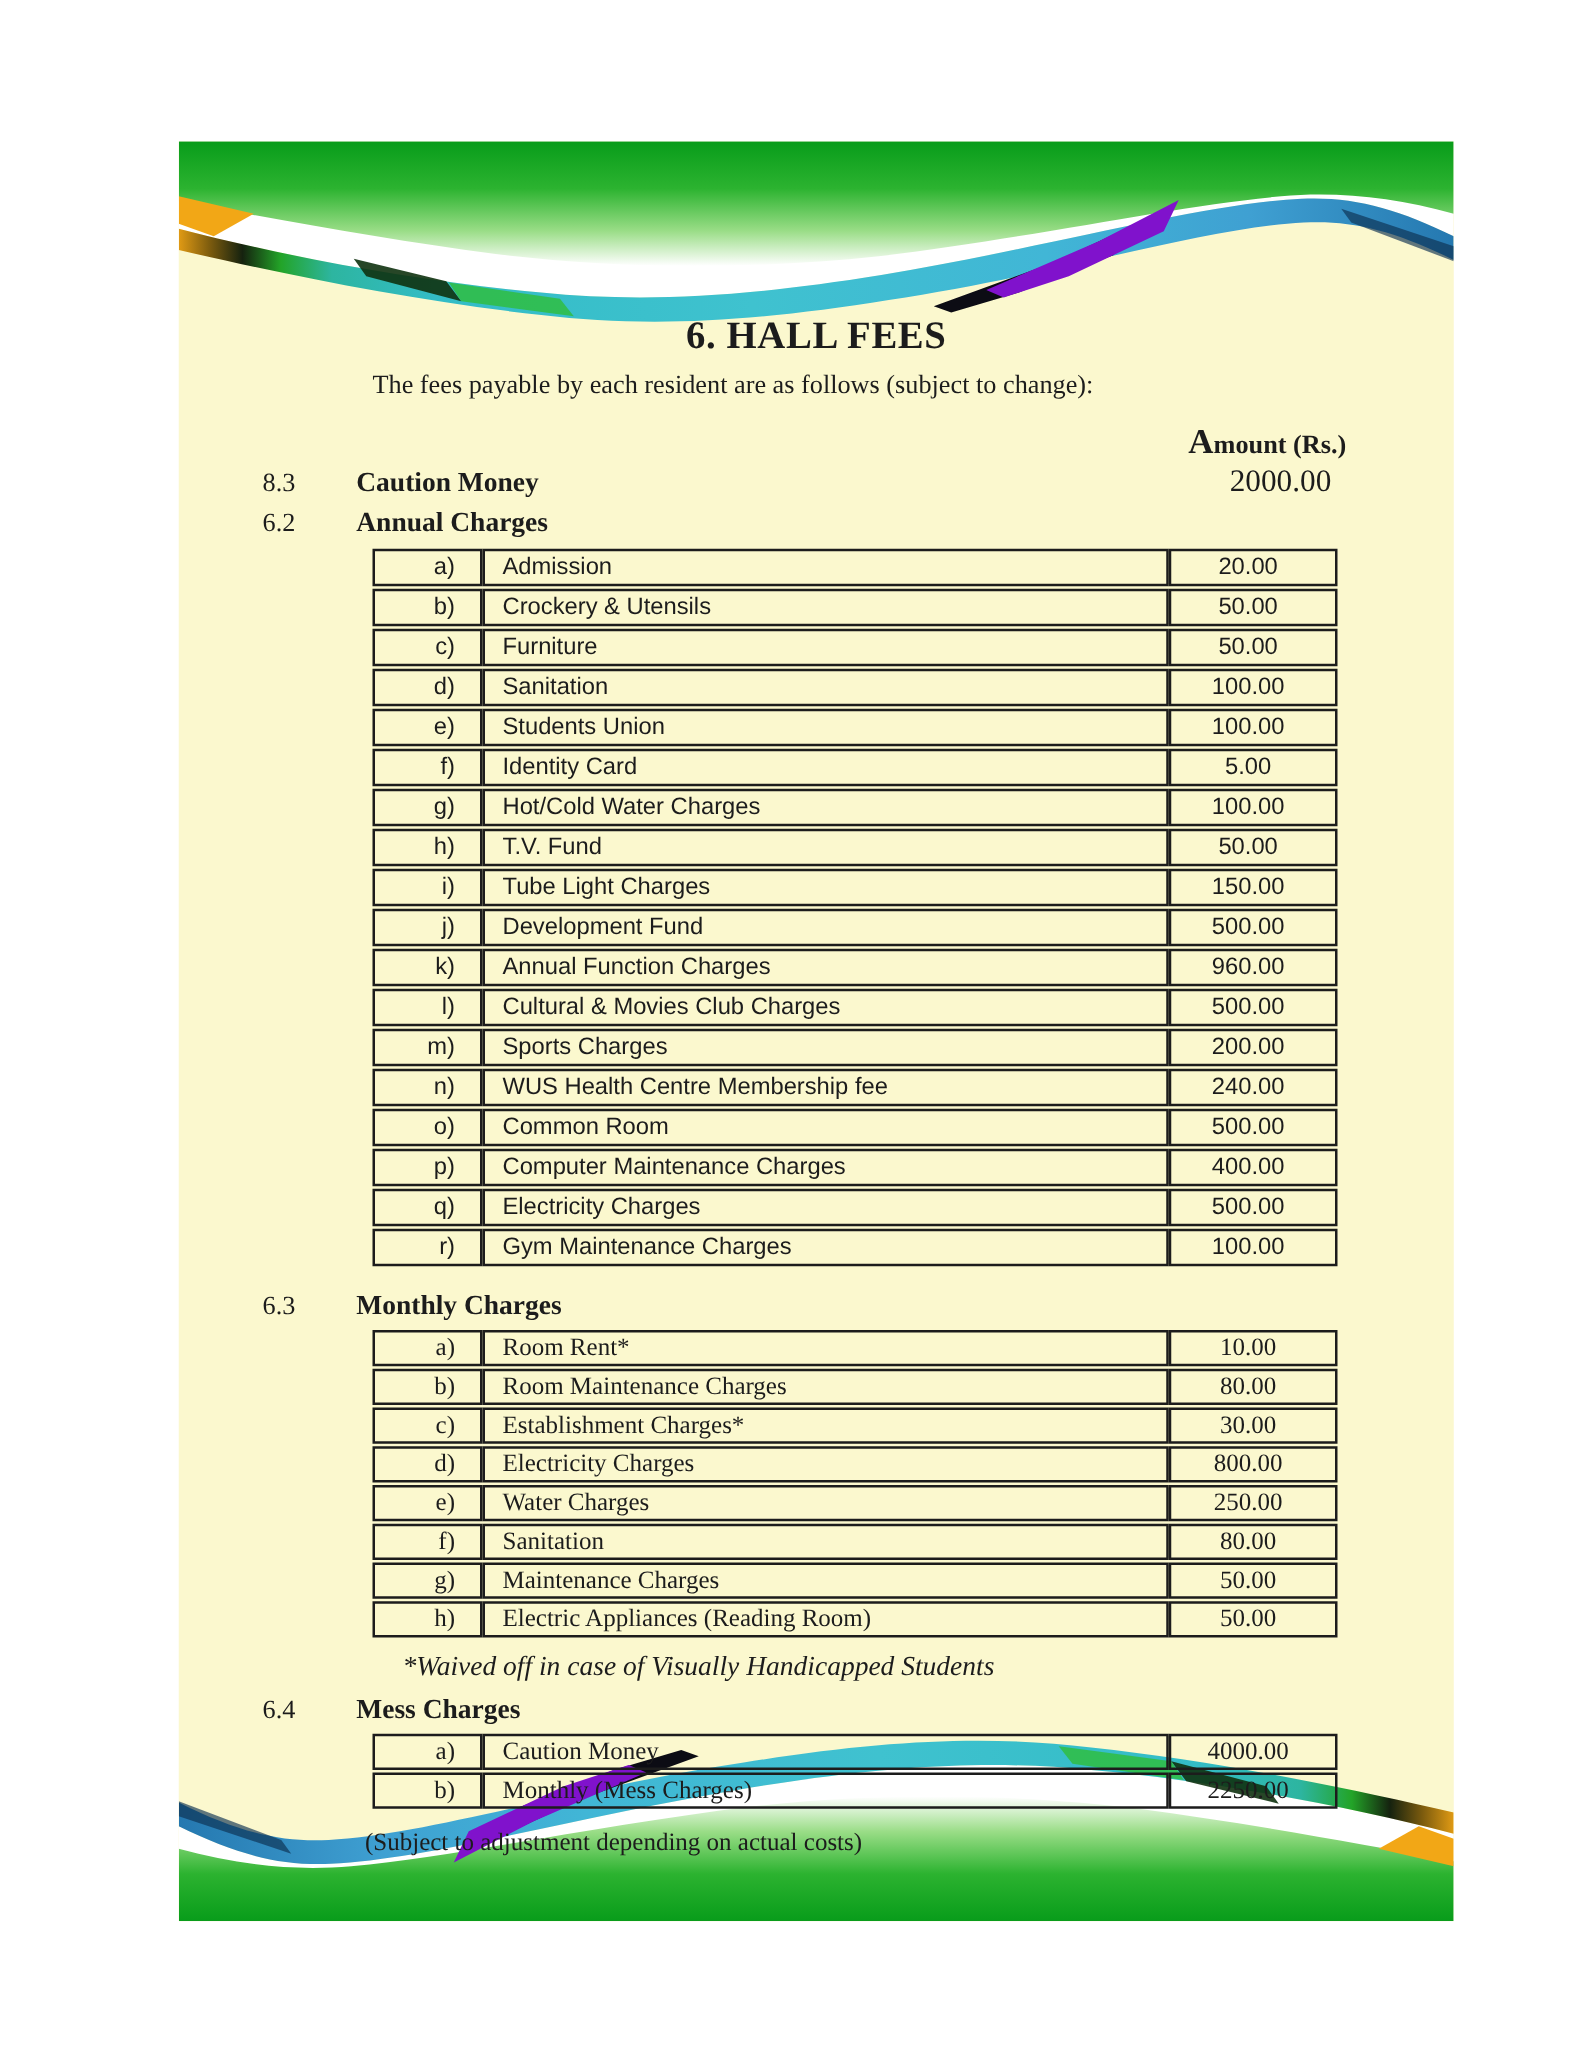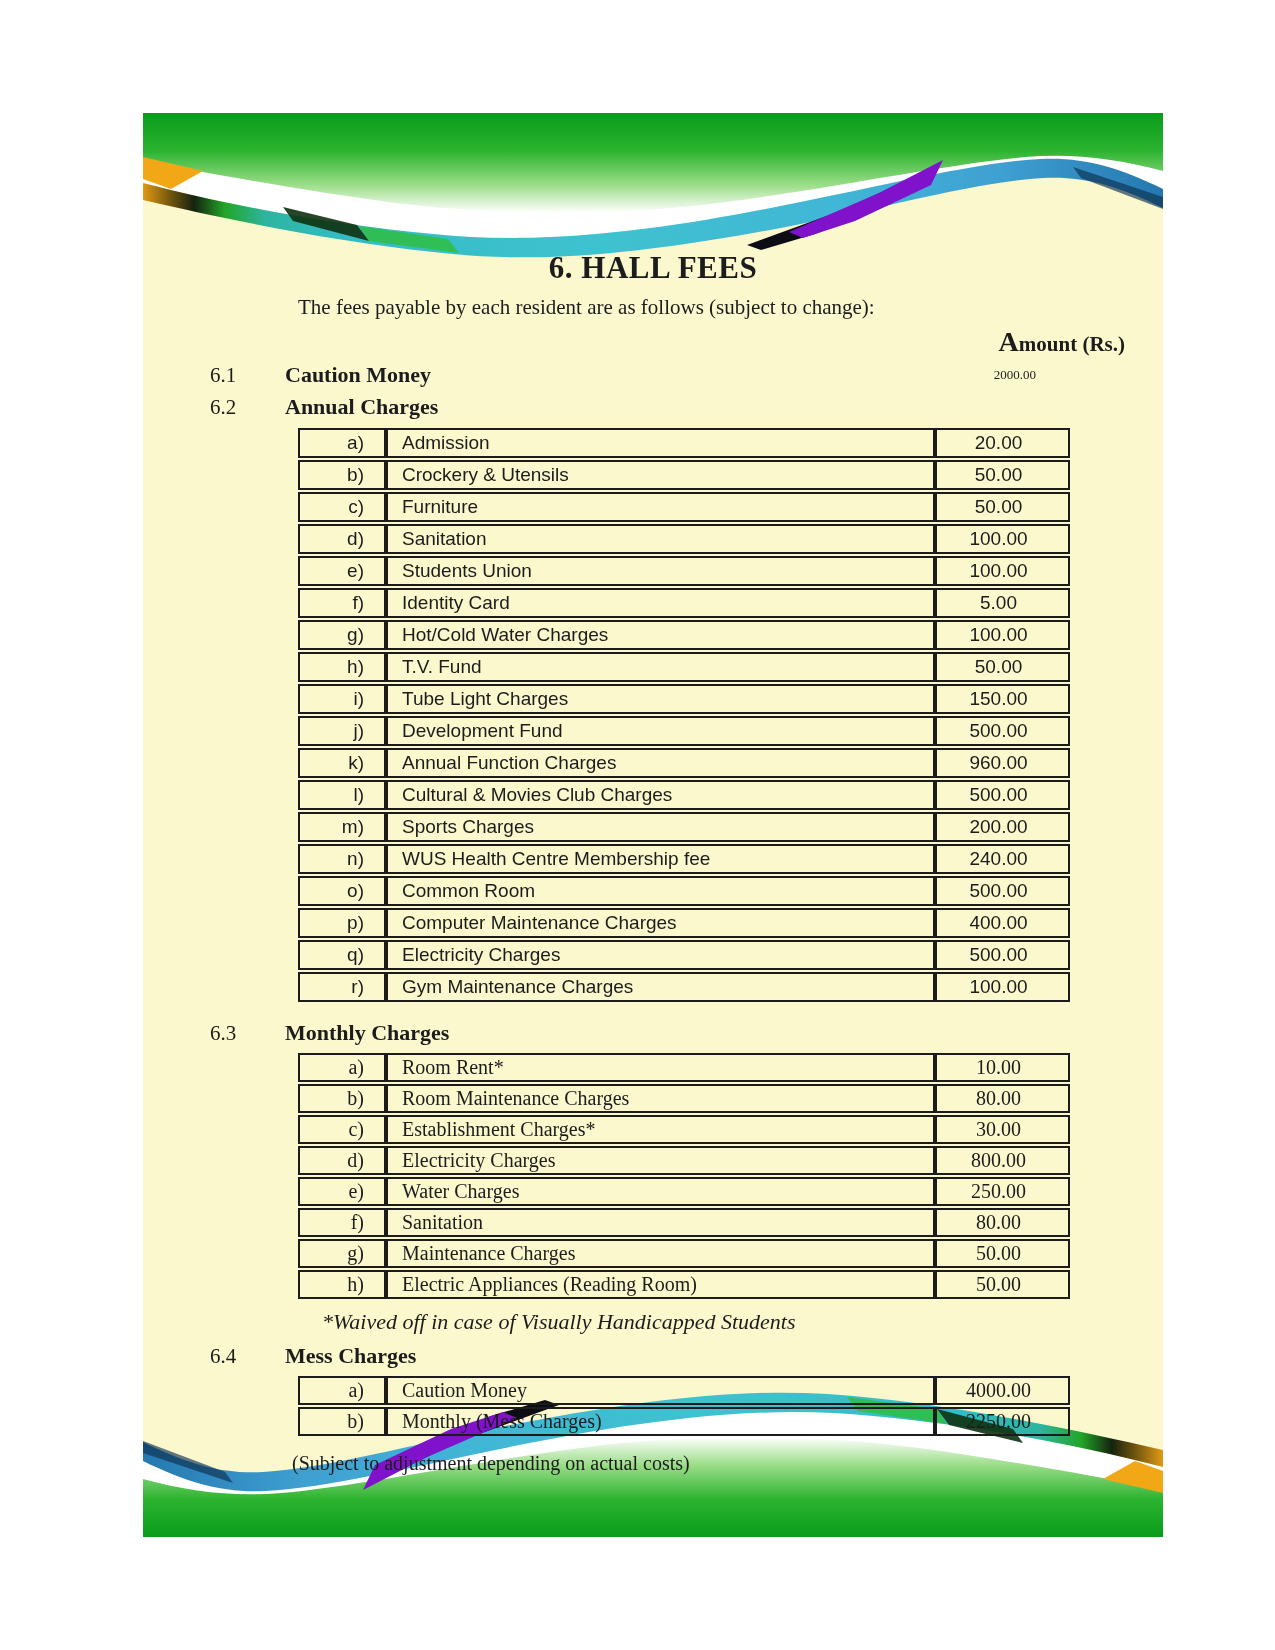--- a/index.html
+++ b/index.html
@@ -17,28 +17,28 @@
   .wave-footer{position:absolute;bottom:0;left:0;width:1020px;height:240px;z-index:0;
     transform:rotate(180deg);pointer-events:none;}
   .content{position:relative;z-index:1;padding-top:136px;}
 
   .doc-title{
     text-align:center;font-size:31px;font-weight:bold;letter-spacing:.5px;
     line-height:38px;margin:0;
   }
   .subtitle{margin:7px 0 0 155px;font-size:21px;line-height:27px;}
   .amount-header{
-    text-align:right;padding-right:38px;font-weight:bold;font-size:21px;line-height:30px;margin-top:6px;
+    text-align:right;padding-right:86px;font-weight:bold;font-size:21px;line-height:30px;margin-top:18px;
   }
   .amount-header .big-a{font-size:28px;}
 
   .secrow{position:relative;margin-left:67px;font-size:21px;line-height:32px;}
   .secnum{display:inline-block;width:75px;font-size:21px;}
   .secheading{font-weight:bold;font-size:22px;}
-  .secamount{position:absolute;right:127px;top:0;font-size:13px;}
+  .secamount{position:absolute;right:98px;top:0;font-size:25px;}
 
   table.fees{
     margin-left:155px;width:772px;table-layout:fixed;
     border-collapse:separate;border-spacing:0 2px;
   }
   table.fees td{
     border:2px solid #1c1c1c;vertical-align:middle;overflow:hidden;white-space:nowrap;
   }
   table.fees .c-letter{text-align:right;padding-right:20px;}
   table.fees .c-label{padding-left:14px;}
@@ -109,21 +109,21 @@
 
   <div class="content">
 
     <div class="doc-title">6. HALL FEES</div>
 
     <div class="subtitle">The fees payable by each resident are as follows (subject to change):</div>
 
     <div class="amount-header"><span class="big-a">A</span><span>mount (Rs.)</span></div>
 
     <div class="secrow">
-      <span class="secnum">6.1</span><span class="secheading">Caution Money</span>
+      <span class="secnum">8.3</span><span class="secheading">Caution Money</span>
       <span class="secamount">2000.00</span>
     </div>
 
     <div class="secrow">
       <span class="secnum">6.2</span><span class="secheading">Annual Charges</span>
     </div>
 
     <table class="fees t-annual">
       <colgroup>
           <col style="width:88px">

